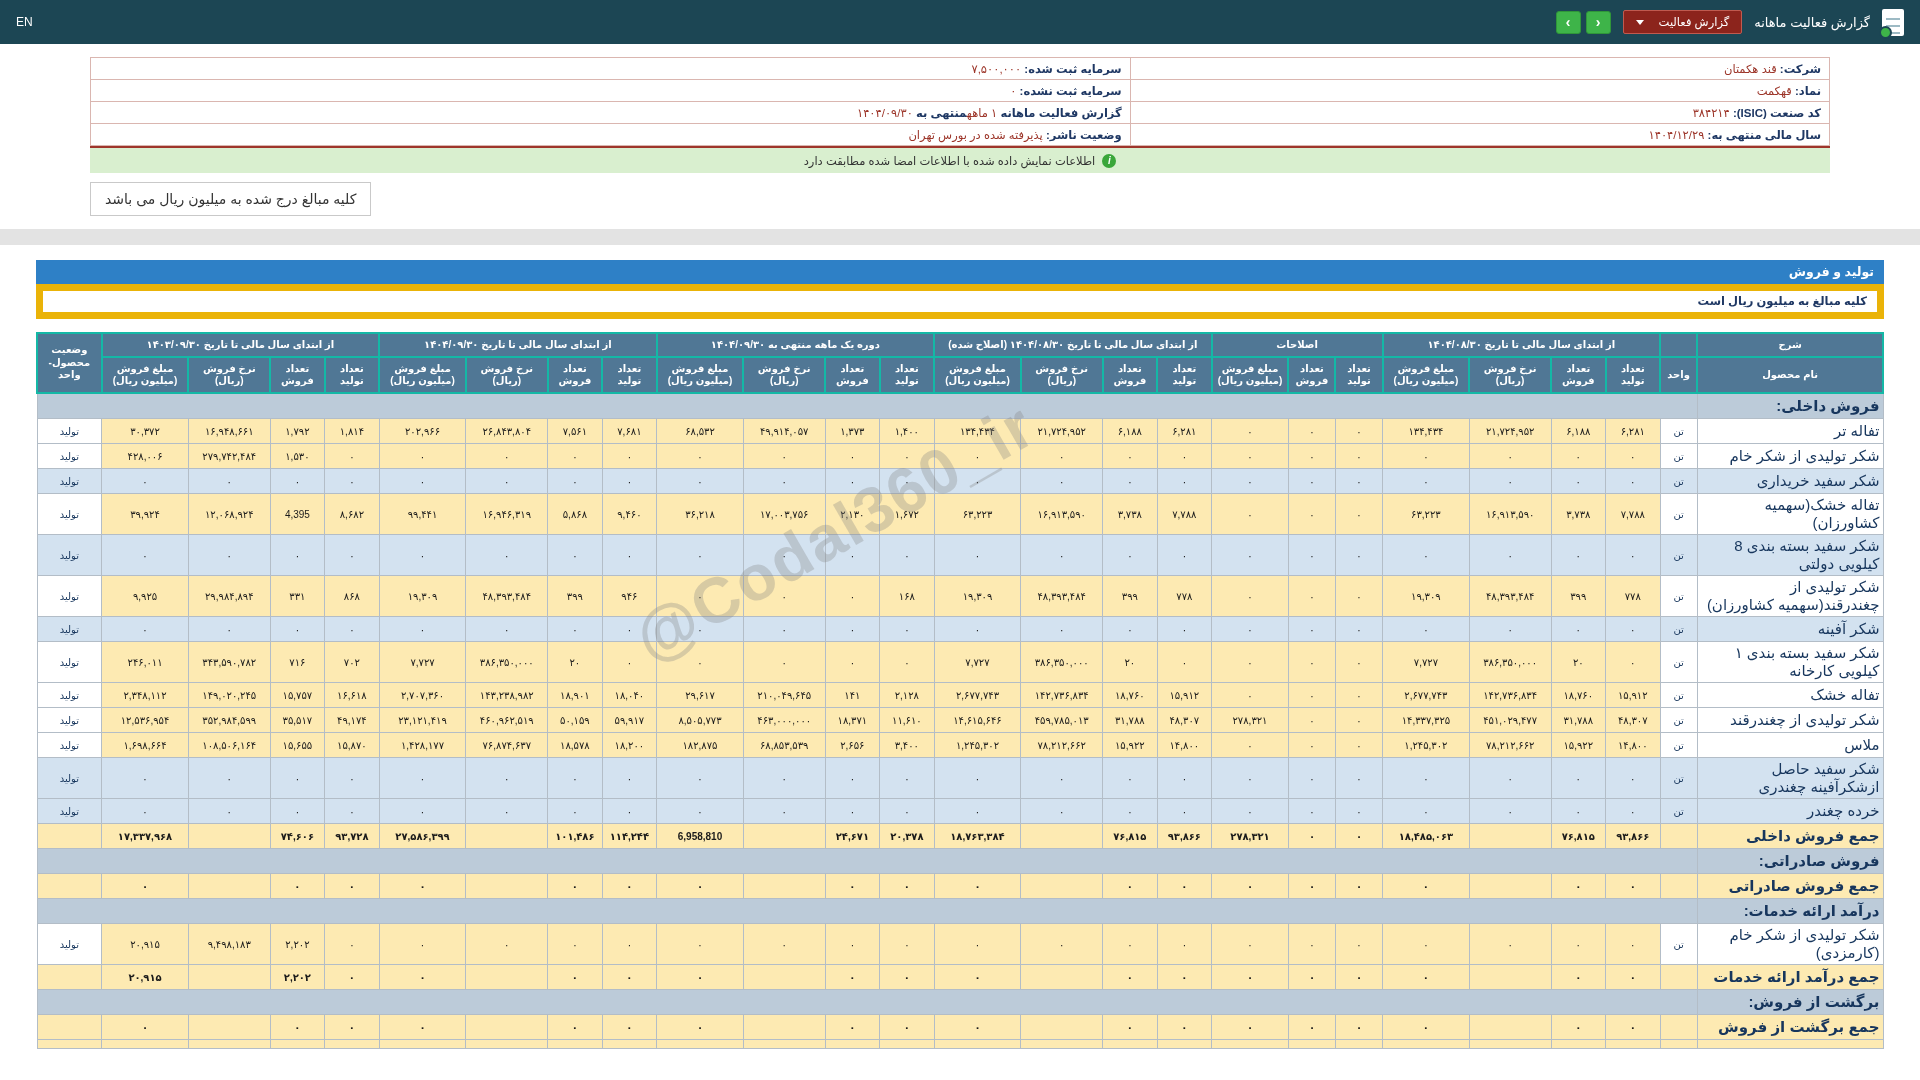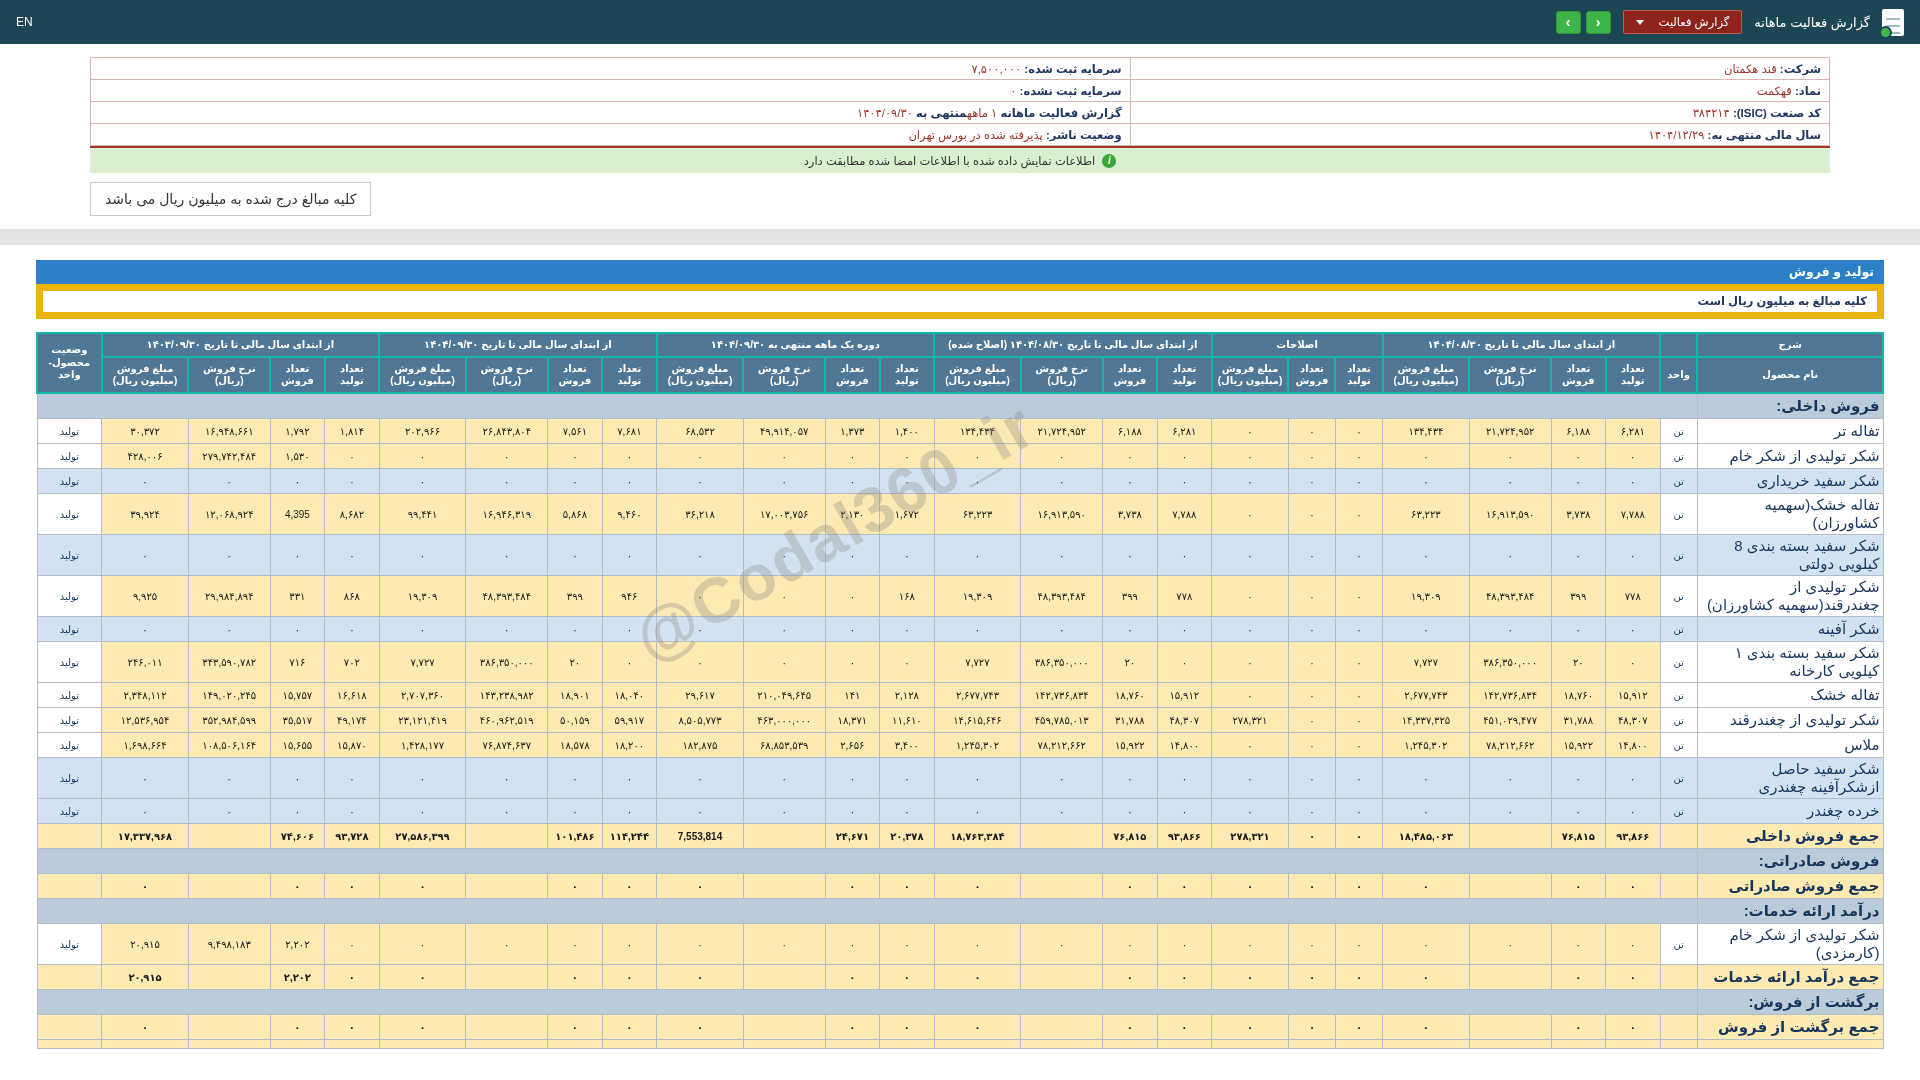--- a/index.html
+++ b/index.html
@@ -569,21 +569,21 @@
           <td class="num">۰</td>
           <td class="num">۰</td>
           <td class="num">۲۷۸,۳۲۱</td>
           <td class="num">۹۳,۸۶۶</td>
           <td class="num">۷۶,۸۱۵</td>
           <td class="num"></td>
           <td class="num">۱۸,۷۶۳,۳۸۴</td>
           <td class="num">۲۰,۳۷۸</td>
           <td class="num">۲۴,۶۷۱</td>
           <td class="num"></td>
-          <td class="num">7,553,814</td>
+          <td class="num">6,958,810</td>
           <td class="num">۱۱۴,۲۴۴</td>
           <td class="num">۱۰۱,۴۸۶</td>
           <td class="num"></td>
           <td class="num">۲۷,۵۸۶,۳۹۹</td>
           <td class="num">۹۳,۷۲۸</td>
           <td class="num">۷۴,۶۰۶</td>
           <td class="num"></td>
           <td class="num">۱۷,۳۳۷,۹۶۸</td>
           <td class="stat"></td>
         </tr>

